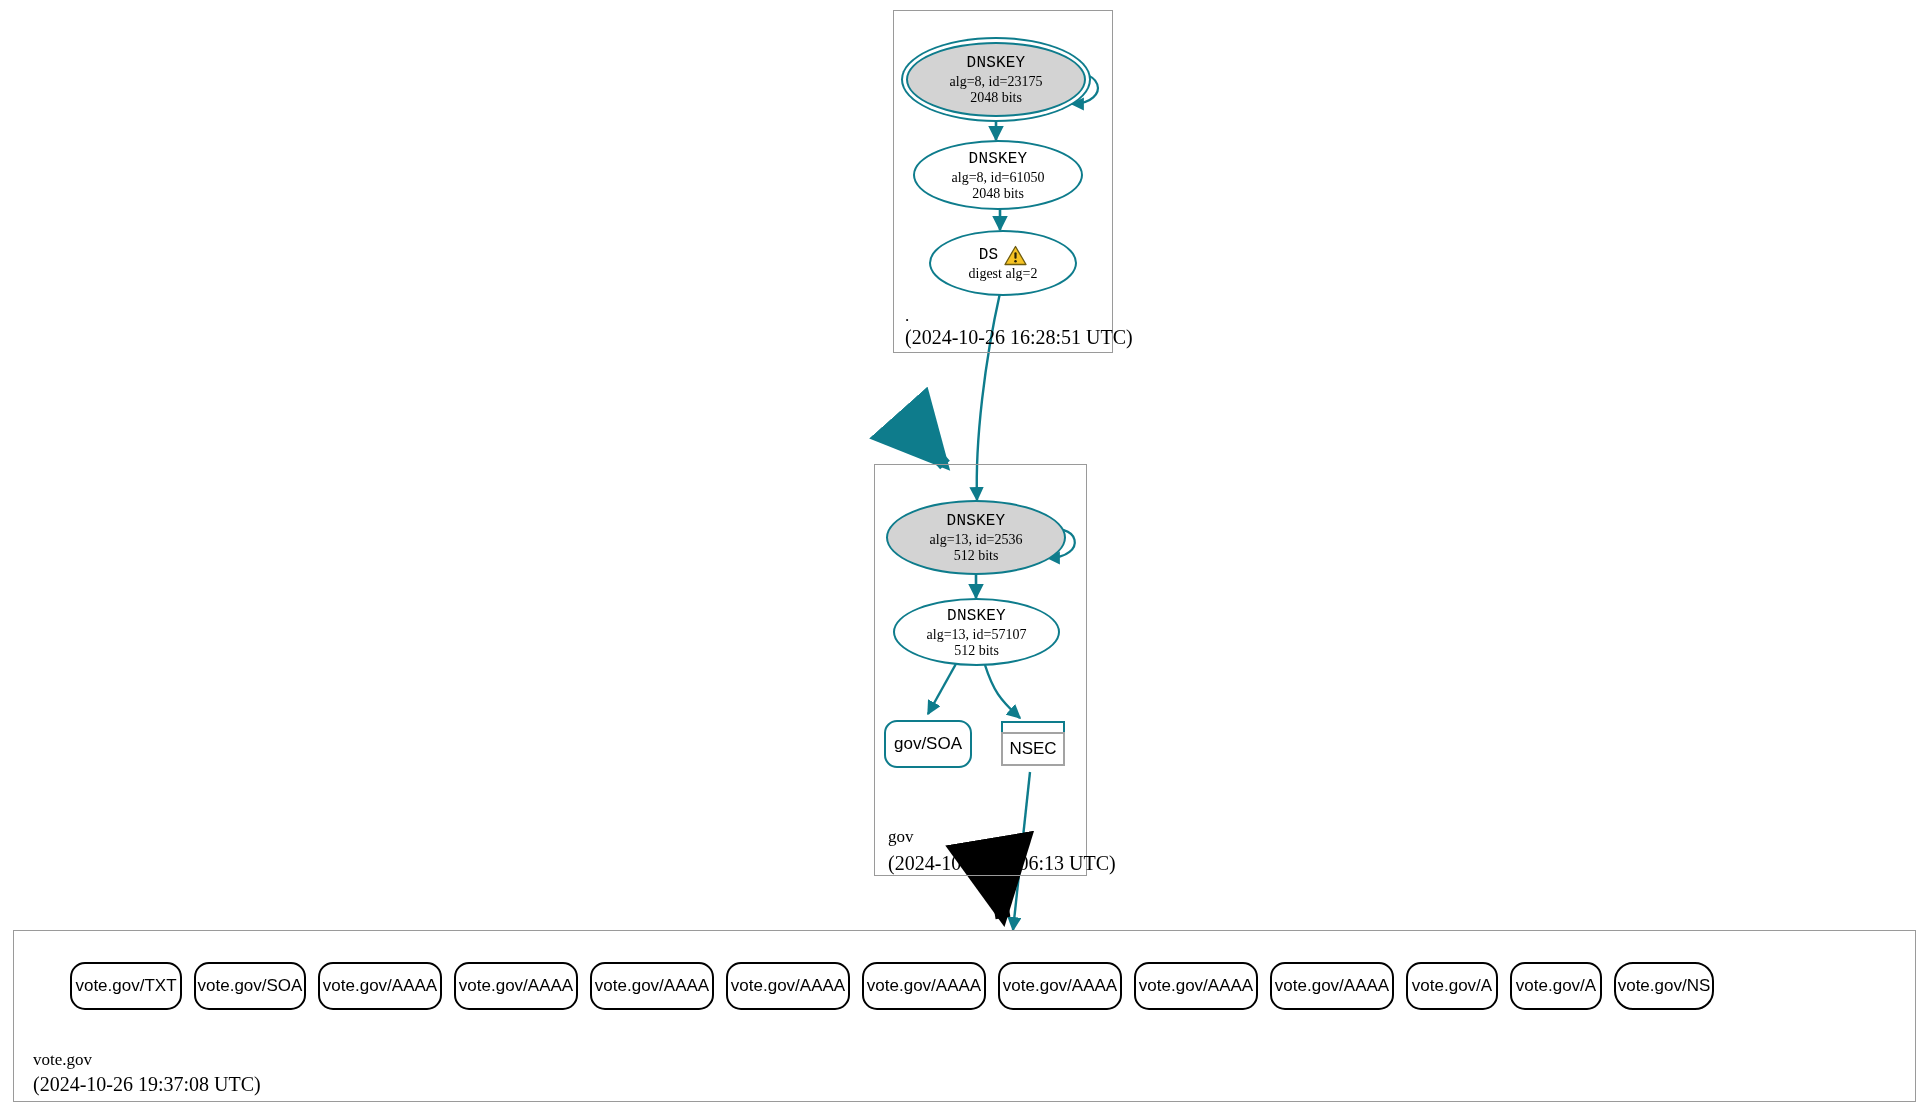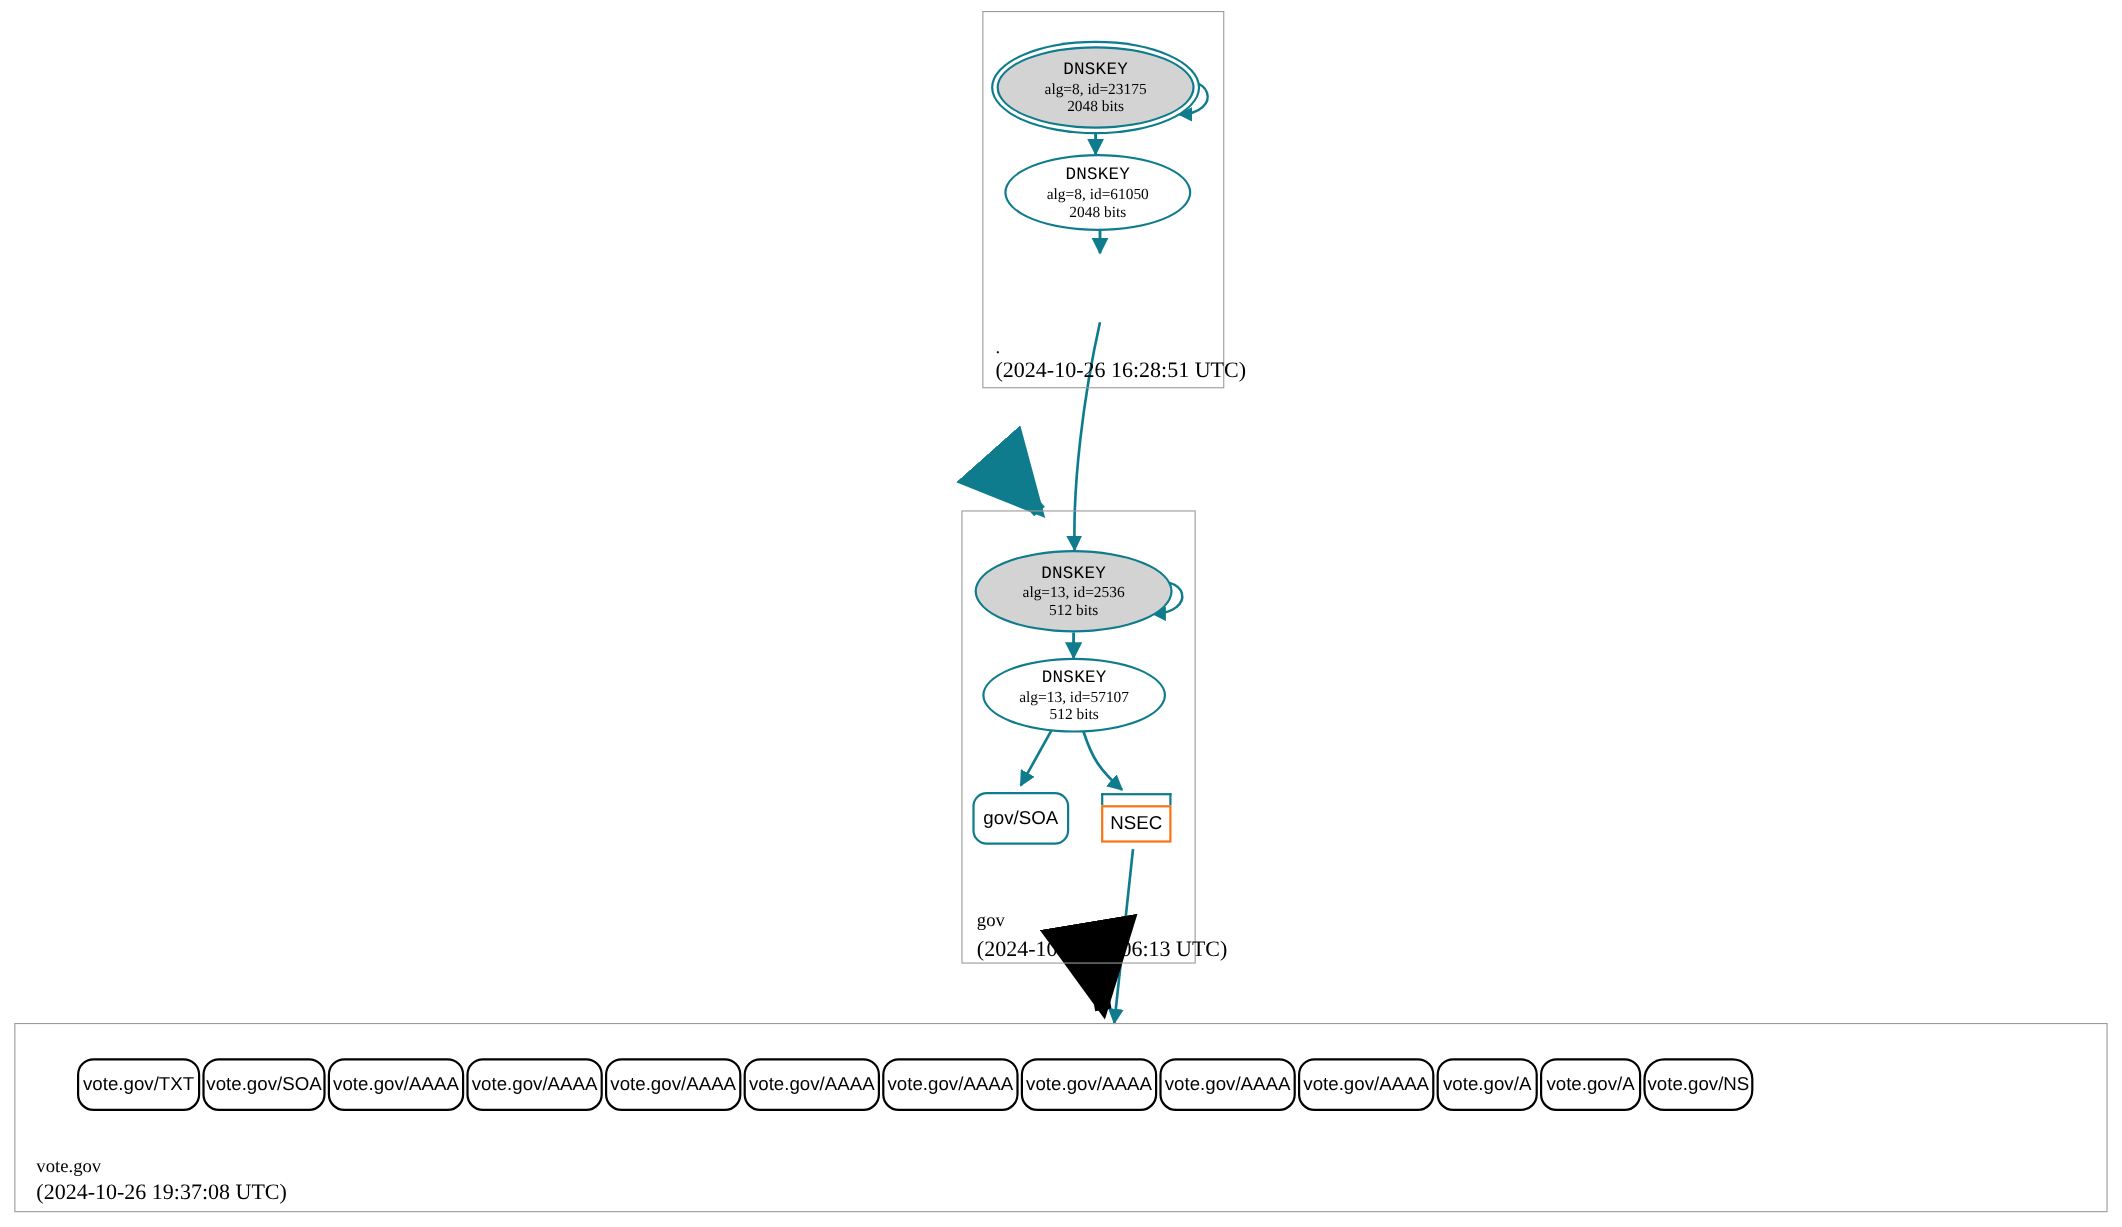--- a/index.html
+++ b/index.html
@@ -98,21 +98,21 @@
     flex-direction: column;
   }
   .nsec-strip {
     border: 2px solid #0e7c8c;
     border-bottom: none;
     height: 11px;
     box-sizing: border-box;
     background: #ffffff;
   }
   .nsec-main {
-    border: 2px solid #f97316;
+    border: 2px solid #a3a3a3;
     box-sizing: border-box;
     background: #ffffff;
     display: flex;
     align-items: center;
     justify-content: center;
     font-family: "Liberation Sans", sans-serif;
     font-size: 17px;
     color: #000;
   }
   svg { overflow: visible; }
@@ -164,20 +164,33 @@
     <div class="node-sub">alg=8, id=23175</div>
     <div class="node-sub">2048 bits</div>
   </div>
 
   <div class="node ellipse" style="left:913px; top:140px; width:170px; height:70px;">
     <div class="node-title">DNSKEY</div>
     <div class="node-sub">alg=8, id=61050</div>
     <div class="node-sub">2048 bits</div>
   </div>
 
+  <div class="node ellipse" style="left:929px; top:230px; width:148px; height:66px;">
+    <div class="node-title-row">
+      <span class="node-title">DS</span>
+      <span class="warn-icon">
+        <svg width="23" height="21" viewBox="0 0 23 21">
+          <path d="M11.5 1.5 L22 19.5 L1 19.5 Z" fill="#f6c324" stroke="#6d5b10" stroke-width="1.3" stroke-linejoin="round"></path>
+          <rect x="10.4" y="7.2" width="2.2" height="6.6" rx="1" fill="#2b2305"></rect>
+          <circle cx="11.5" cy="16.3" r="1.25" fill="#2b2305"></circle>
+        </svg>
+      </span>
+    </div>
+    <div class="node-sub">digest alg=2</div>
+  </div>
 
   <div class="zone-box" style="left:874px; top:464px; width:213px; height:412px;"></div>
   <div class="zone-label zone-name" style="left:888px; top:827px;">gov</div>
   <div class="zone-label zone-time" style="left:888px; top:852px;">(2024-10-26 17:06:13 UTC)</div>
 
   <div class="node ellipse secure-fill" style="left:886px; top:500px; width:180px; height:75px;">
     <div class="node-title">DNSKEY</div>
     <div class="node-sub">alg=13, id=2536</div>
     <div class="node-sub">512 bits</div>
   </div>
@@ -194,21 +207,21 @@
 
   <div class="nsec-wrap" style="left:1001px; top:721px; width:64px;">
     <div class="nsec-strip"></div>
     <div class="nsec-main" style="height:34px;">NSEC</div>
   </div>
 
   <div class="zone-box" style="left:13px; top:930px; width:1903px; height:172px;"></div>
   <div class="zone-label zone-name" style="left:33px; top:1050px;">vote.gov</div>
   <div class="zone-label zone-time" style="left:33px; top:1073px;">(2024-10-26 19:37:08 UTC)</div>
 
-  <div id="record-row" style="position:absolute; left:26px; top:962px; display:flex; gap:2px;padding-left:44px;">
+  <div id="record-row" style="position:absolute; left:26px; top:962px; display:flex; gap:12px;padding-left:44px;">
       <div class="node rrset plain" style="position: relative; width: 112px; height: 48px;">
         <span>vote.gov/TXT</span>
       </div>
       <div class="node rrset plain" style="position: relative; width: 112px; height: 48px;">
         <span>vote.gov/SOA</span>
       </div>
       <div class="node rrset plain" style="position: relative; width: 124px; height: 48px;">
         <span>vote.gov/AAAA</span>
       </div>
       <div class="node rrset plain" style="position: relative; width: 124px; height: 48px;">

